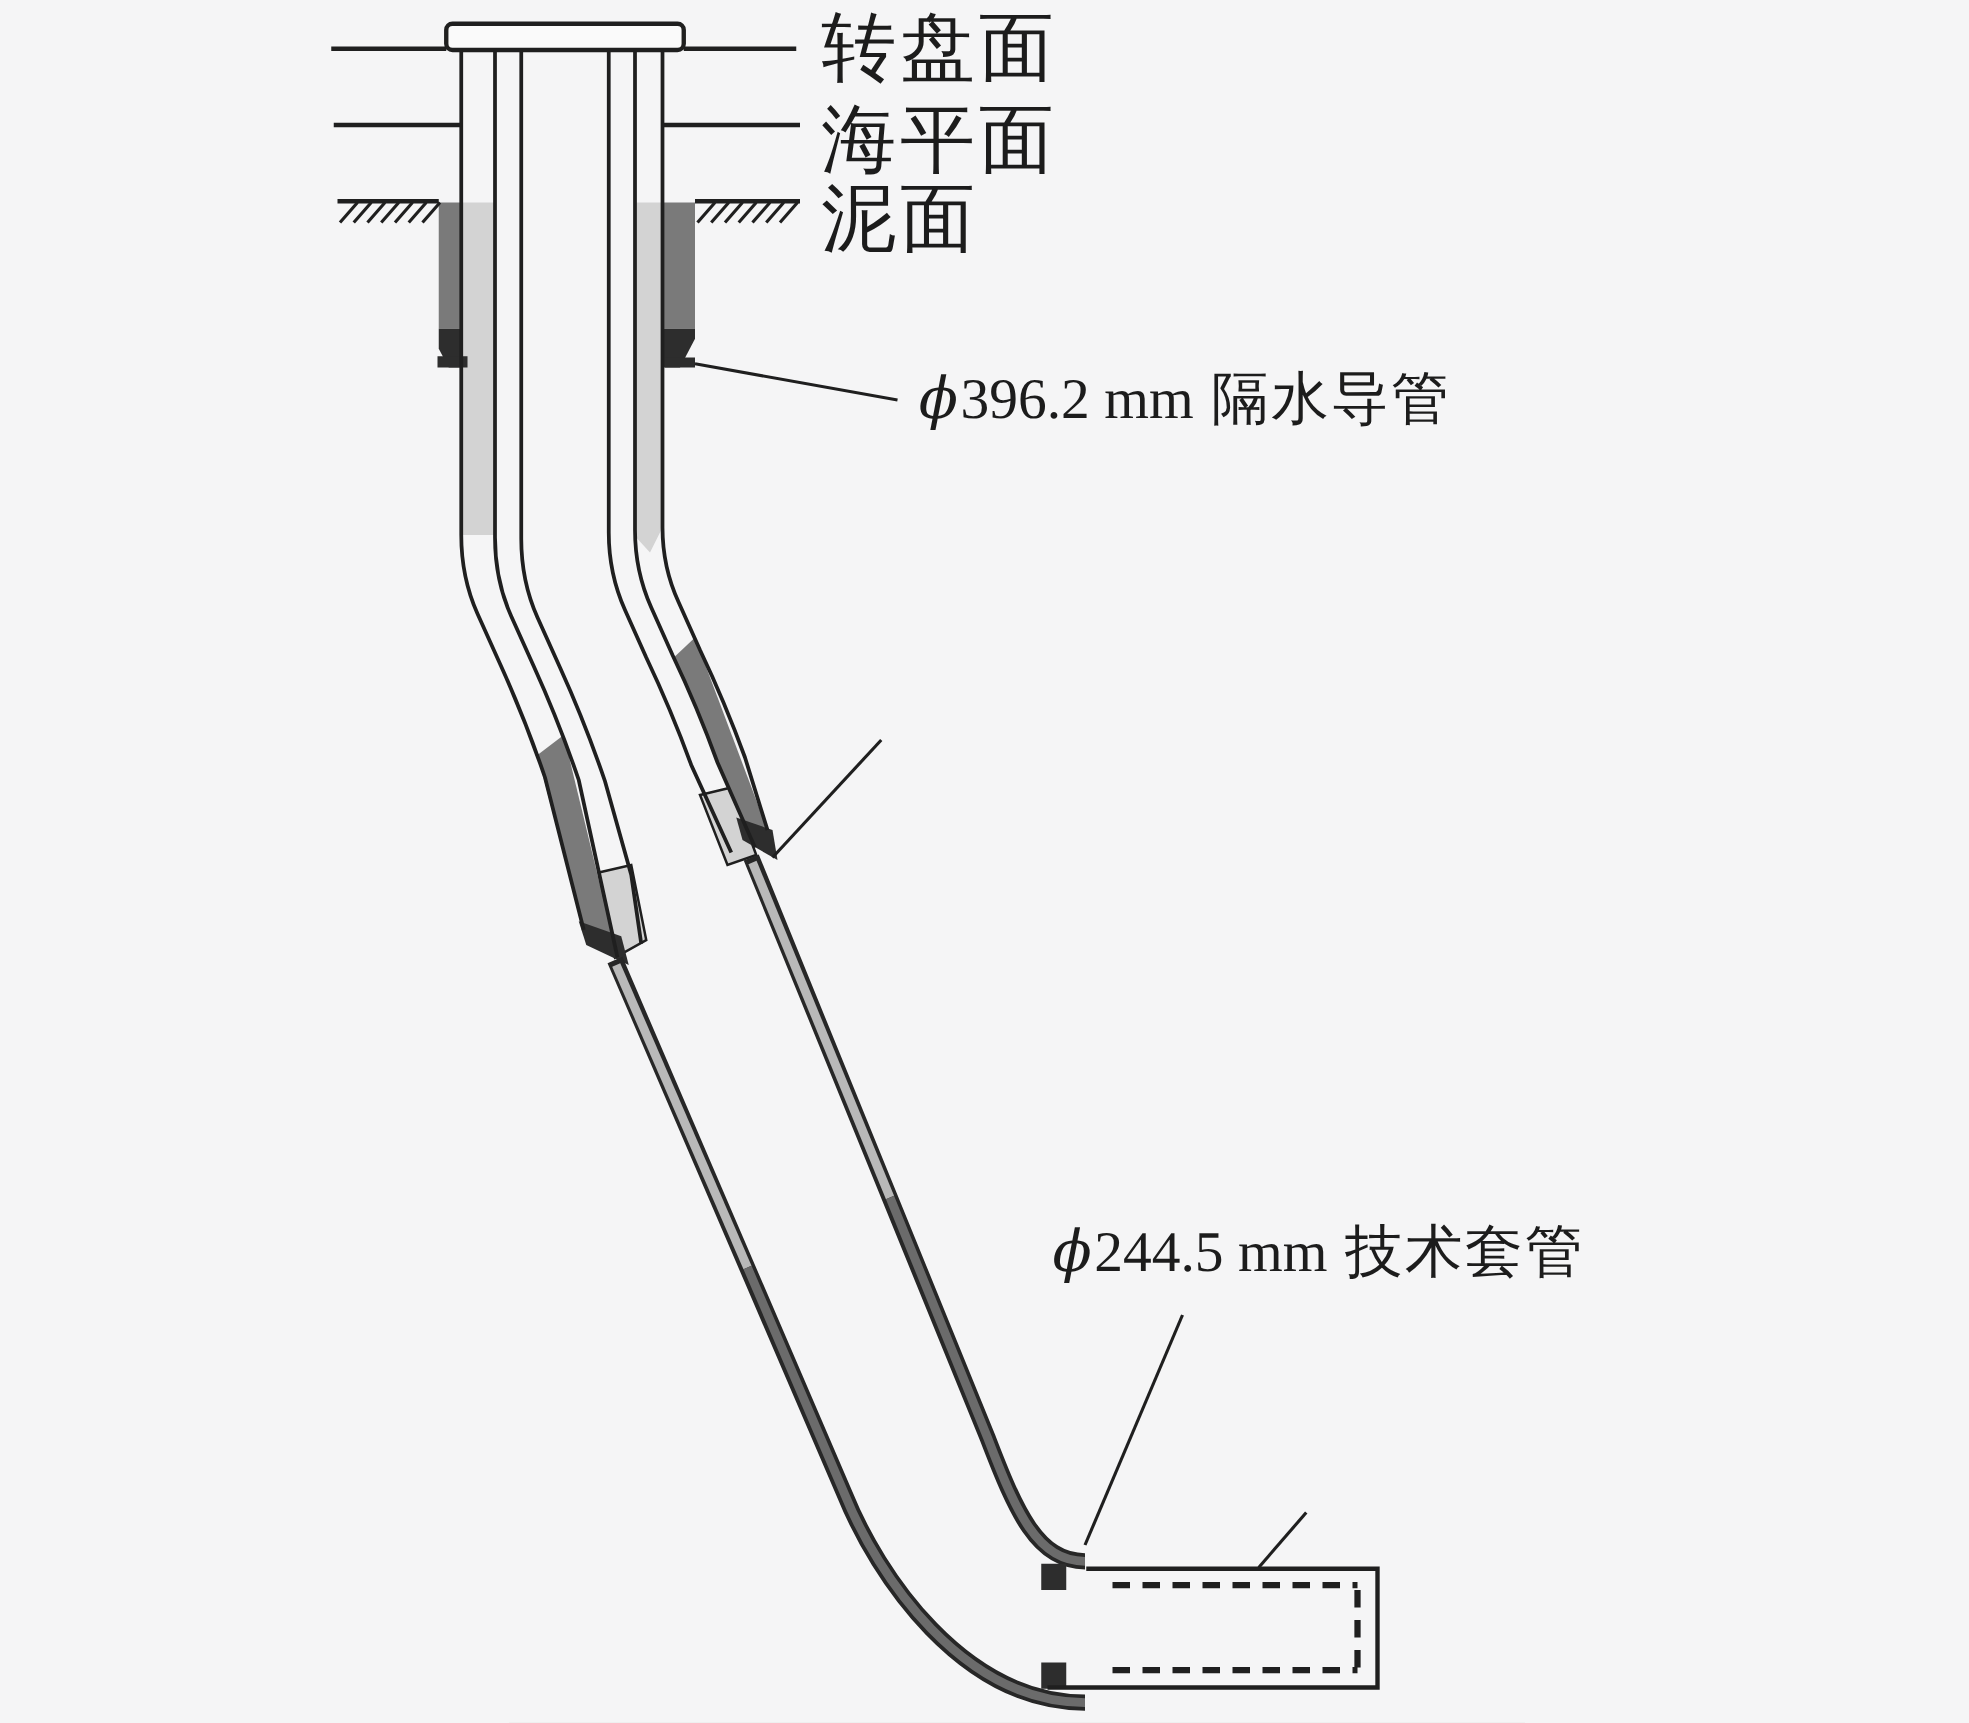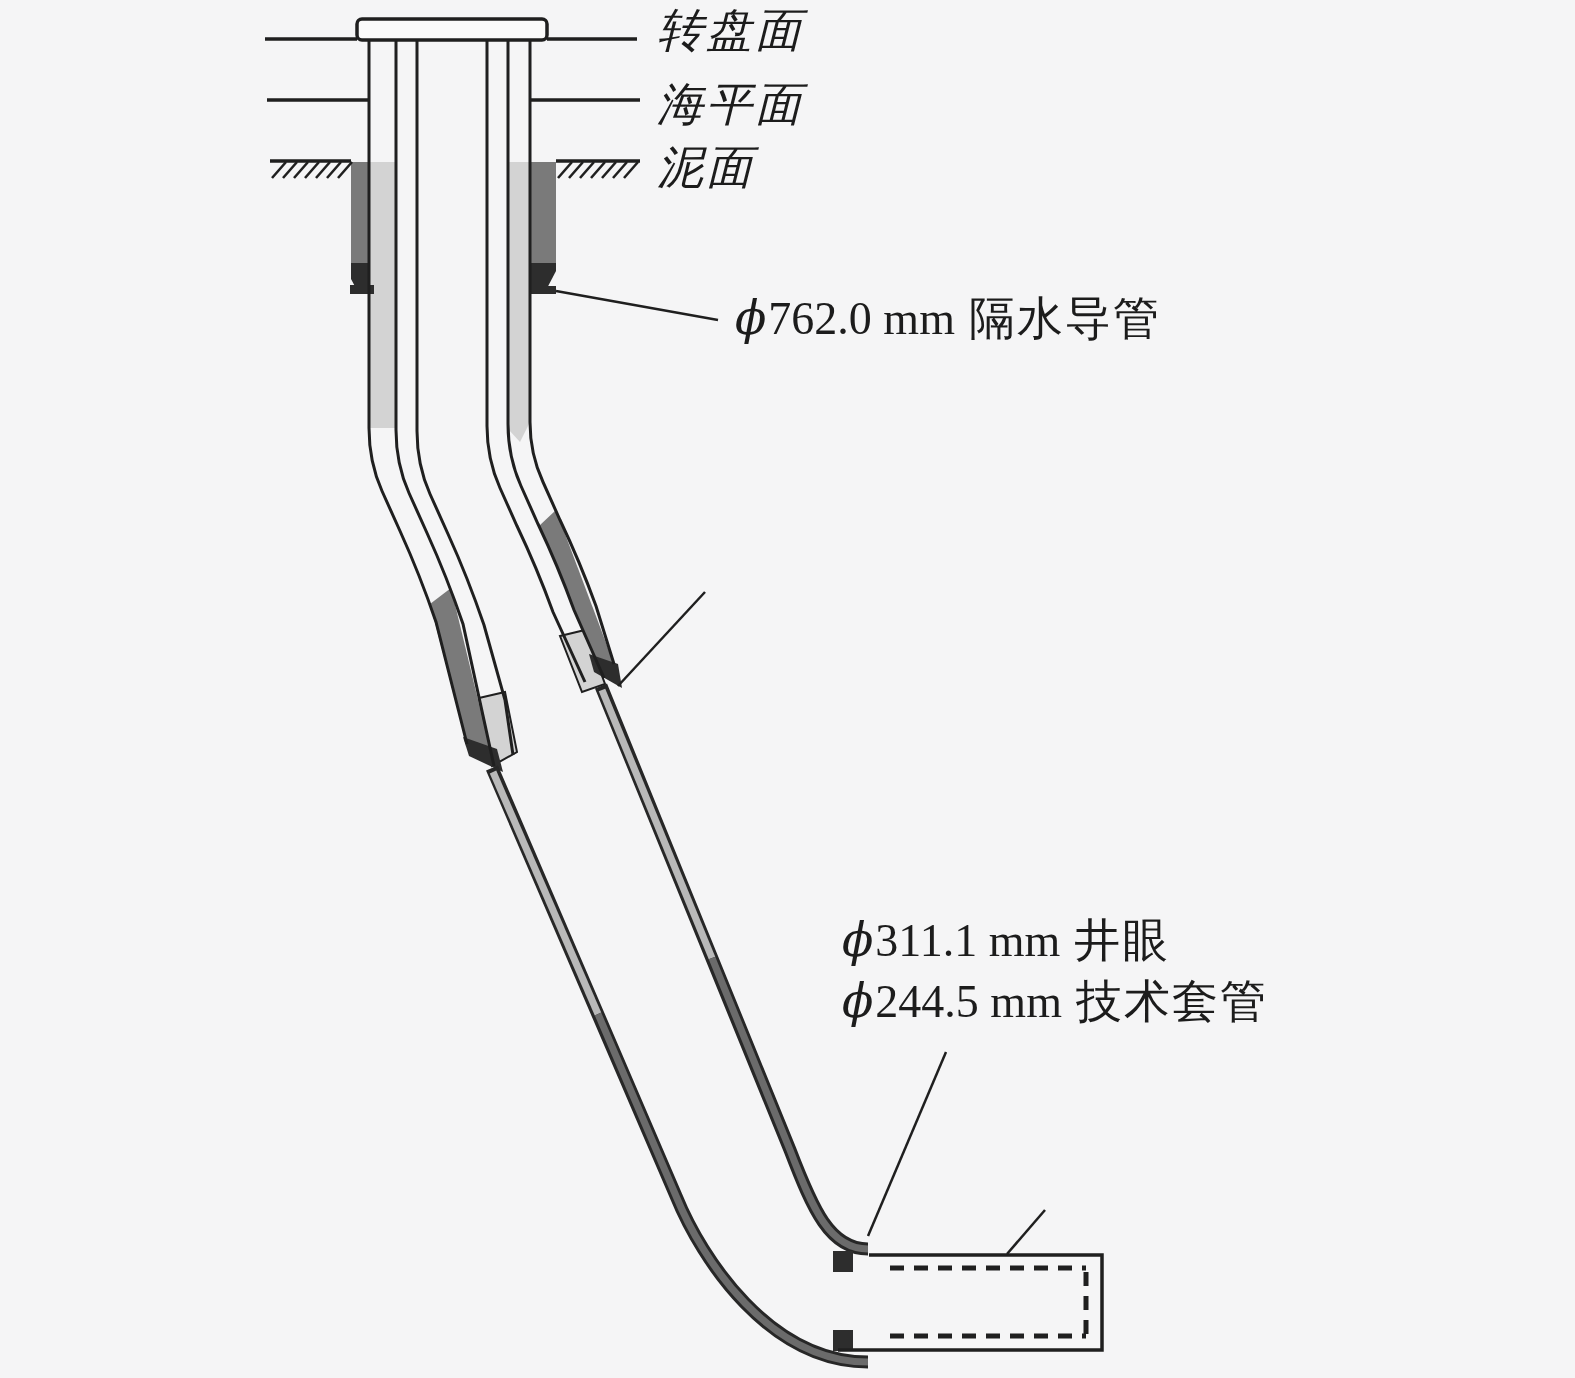--- a/index.html
+++ b/index.html
@@ -17,21 +17,21 @@
     white-space:nowrap;
     line-height:1.05;
     font-size:46px;
   }
   .label .phi{
     font-style:italic;
     font-family:"DejaVu Serif","Liberation Serif",serif;
     margin-right:2px;
   }
   .label .cn{margin-left:14px;letter-spacing:2px;margin-top:33px;}
-  .cjk{letter-spacing:3px;font-size:46px;font-style:italic;}
+  .cjk{letter-spacing:3px;font-size:60px;}
 </style>
 </head>
 <body>
 
 <div id="stage">
 
   <svg width="1575" height="1378" viewBox="0 0 1575 1378">
 
     <g fill="#d3d3d3" stroke="none">
       <polygon points="370,162 395,162 395,428 370,428"></polygon>
@@ -119,27 +119,24 @@
     </g>
   </svg>
 
   <div class="label cjk" style="left:657px;top:7px">转盘面</div>
 
   <div class="label cjk" style="left:657px;top:81px">海平面</div>
 
   <div class="label cjk" style="left:657px;top:144px">泥面</div>
 
   <div class="label dim" style="left:735px;top:294px">
-    <span class="phi">ϕ</span><span>762.0 mm</span><span class="cn">隔水导管</span>
+    <span class="phi">ϕ</span><span>396.2 mm</span><span class="cn">隔水导管</span>
   </div>
 
 
 
-  <div class="label dim" style="left:842px;top:916px">
-    <span class="phi">ϕ</span><span>311.1 mm</span><span class="cn">井眼</span>
-  </div>
 
   <div class="label dim" style="left:842px;top:977px">
     <span class="phi">ϕ</span><span>244.5 mm</span><span class="cn">技术套管</span>
   </div>
 
 
 </div>
 
 </body></html>

